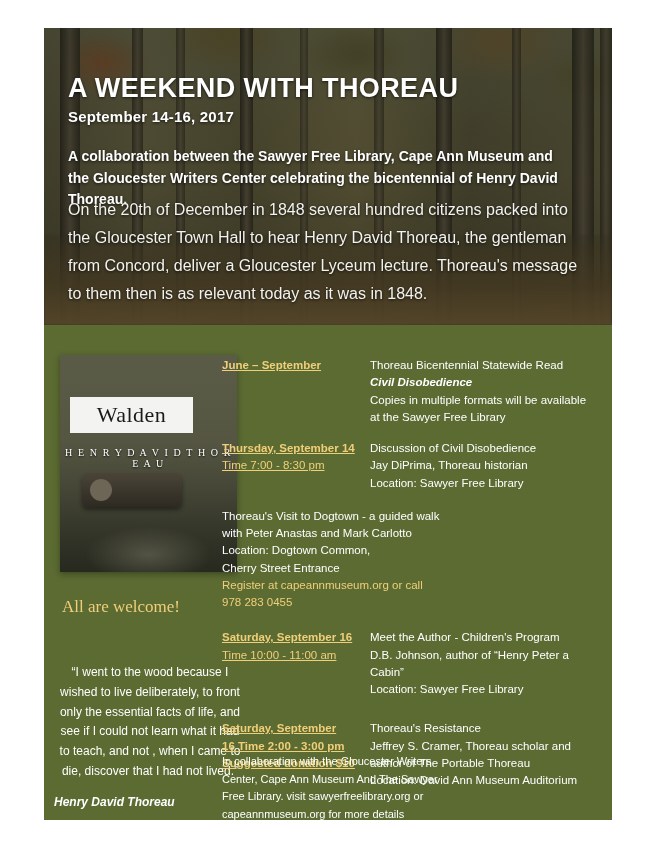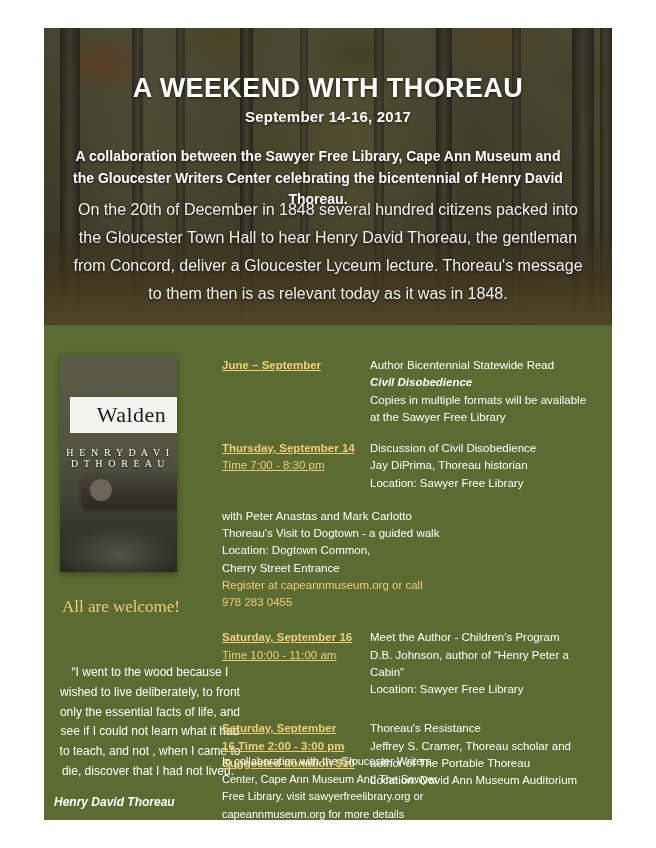--- a/index.html
+++ b/index.html
@@ -31,21 +31,20 @@
 
   
   .photo {
     position: absolute;
     left: 0;
     top: 0;
     width: 568px;
     height: 297px;
     overflow: hidden;
     background: #701a75;
-    text-align: center;
   }
   .photo .sky {
     position: absolute;
     left: 0; top: 0; width: 100%; height: 100%;
     background:
       linear-gradient(180deg, rgba(120,120,92,0.55) 0%, rgba(70,66,48,0.25) 35%, rgba(46,42,30,0.55) 100%),
       linear-gradient(90deg, #5e5a40 0%, #7c7450 18%, #6a6342 35%, #857a4e 55%, #5f5a3e 75%, #706a47 100%);
   }
   .photo .foliage {
     position: absolute;
@@ -140,25 +139,26 @@
     width: 568px;
     height: 495px;
     background: #5b6b32;
   }
 
   
   .book {
     position: absolute;
     left: 16px;
     top: 30px;
-    width: 117px;
+    width: 149px;
     height: 217px;
     background: linear-gradient(180deg, #5d5f4a 0%, #6a6a52 40%, #4c4e3c 100%);
     box-shadow: 0 2px 6px rgba(0,0,0,0.35);
     overflow: hidden;
+    padding-left: 28px;
   }
   .book .pond {
     position: absolute;
     left: 0; top: 0; width: 100%; height: 100%;
     background:
       radial-gradient(ellipse 90px 40px at 50% 92%, rgba(120,120,100,0.5), transparent 70%),
       linear-gradient(180deg, rgba(60,62,48,0.1) 0%, rgba(40,42,32,0.45) 60%, rgba(30,32,24,0.8) 100%);
   }
   .book .logstack {
     position: absolute;
@@ -328,43 +328,43 @@
 
       <div class="sched">
 
         <div class="row">
           <div class="col-when">
             <div class="w-title">June – September</div>
             <div></div>
             <div></div>
           </div>
           <div class="col-what">
-            <div>Author Bicentennial Statewide Read</div>
+            <div>Thoreau Bicentennial Statewide Read</div>
             <div class="w-em">Civil Disobedience</div>
             <div>Copies in multiple formats will be available</div>
             <div>at the Sawyer Free Library</div>
           </div>
         </div>
 
         <div class="row" style="margin-bottom:16px;">
           <div class="col-when">
             <div class="w-title">Thursday, September 14</div>
             <div>Time 7:00 - 8:30 pm</div>
           </div>
           <div class="col-what">
             <div>Discussion of Civil Disobedience</div>
             <div>Jay DiPrima, Thoreau historian</div>
             <div>Location: Sawyer Free Library</div>
           </div>
         </div>
 
         <div class="row" style="margin-bottom:18px;">
           <div class="col-what">
+            <div>Thoreau's Visit to Dogtown - a guided walk</div>
             <div>with Peter Anastas and Mark Carlotto</div>
-            <div>Thoreau's Visit to Dogtown - a guided walk</div>
             <div>Location: Dogtown Common,</div>
             <div>Cherry Street Entrance</div>
             <div class="w-link">Register at capeannmuseum.org or call</div>
             <div class="w-link">978 283 0455</div>
           </div>
         </div>
 
         <div class="row" style="margin-bottom:22px;">
           <div class="col-when">
             <div class="w-title">Saturday, September 16</div>

